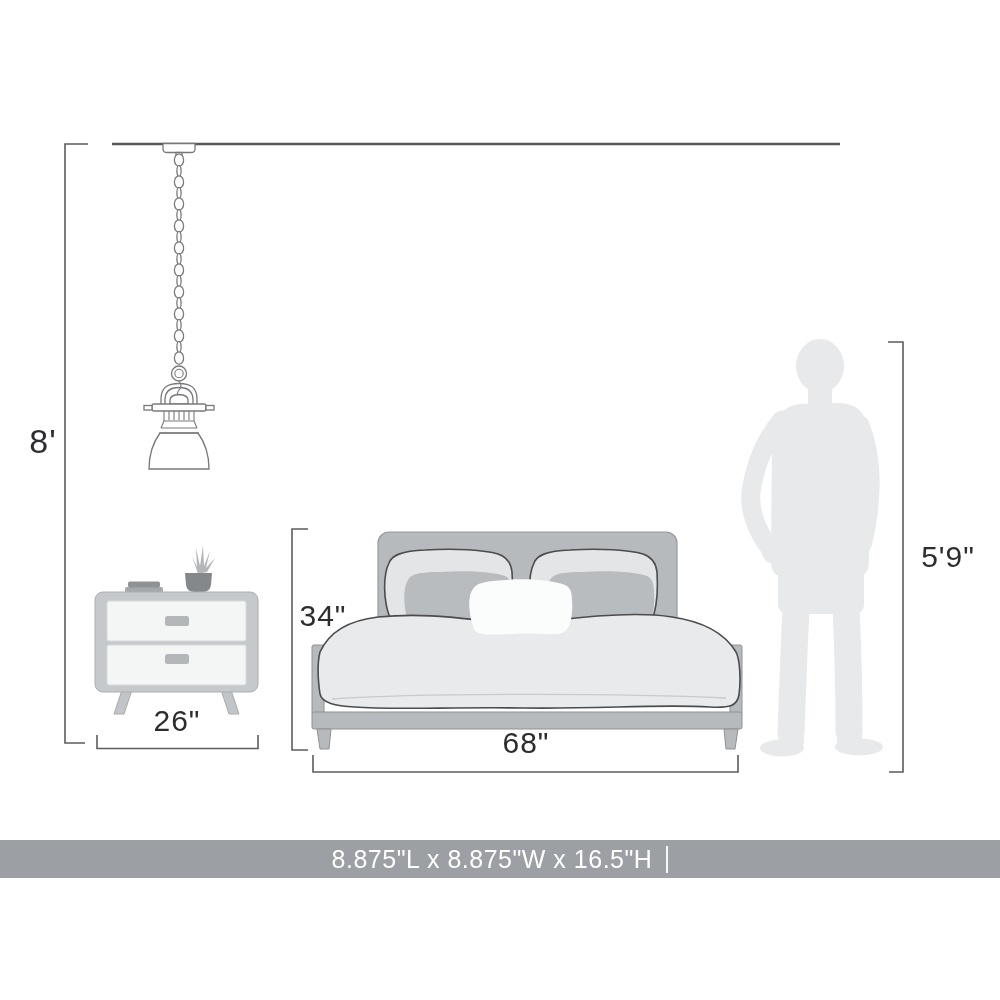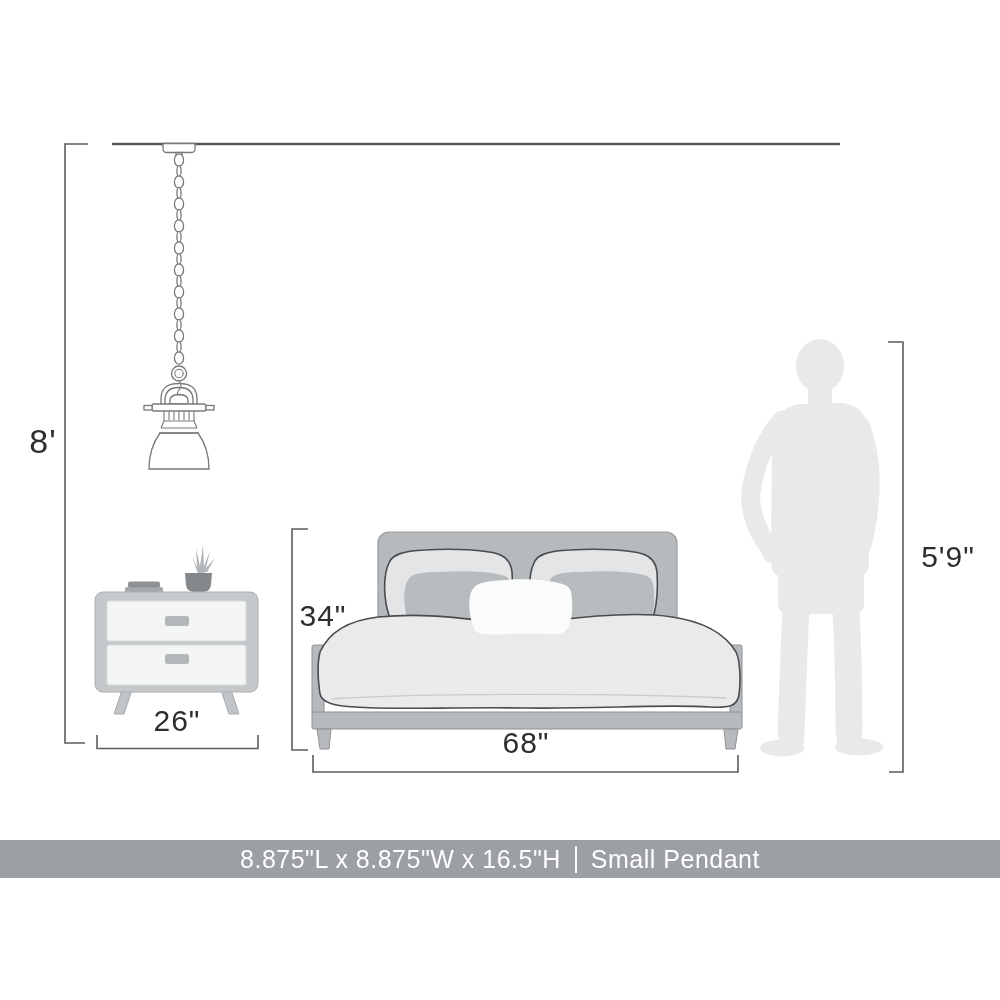--- a/index.html
+++ b/index.html
@@ -161,16 +161,15 @@
 
   <div class="dim-label big" style="left:43px;top:441px;">8'</div>
   <div class="dim-label" style="left:323px;top:616px;">34"</div>
   <div class="dim-label" style="left:177px;top:721px;">26"</div>
   <div class="dim-label" style="left:526px;top:743px;">68"</div>
   <div class="dim-label" style="left:948px;top:557px;">5'9"</div>
 
   <div class="banner">
     <span>8.875"L x 8.875"W x 16.5"H</span>
     <span class="divider"></span>
-    <span>Small Pendant</span>
   </div>
 
 </div>
 
 </body></html>

